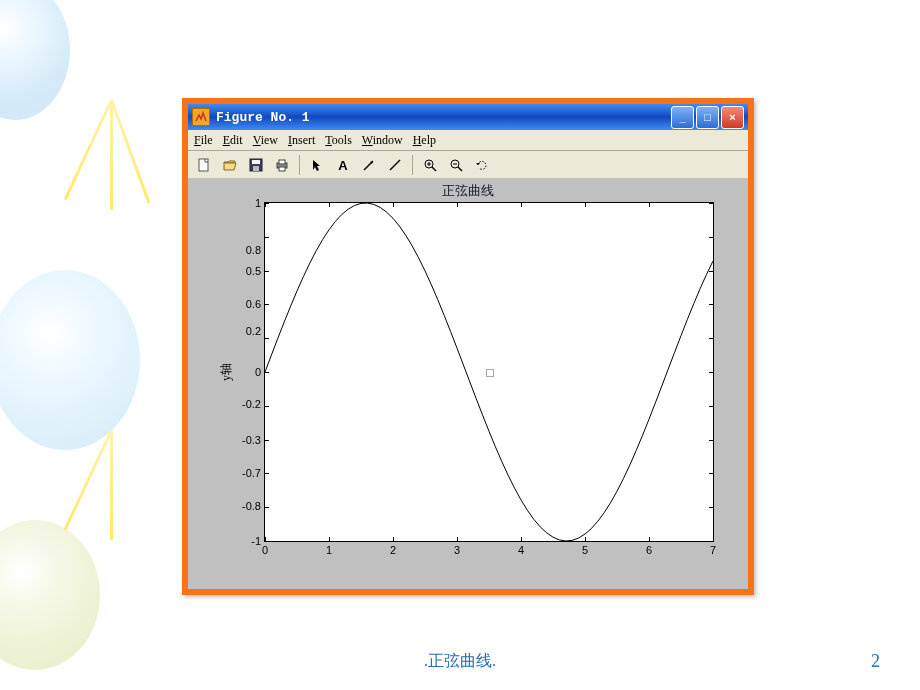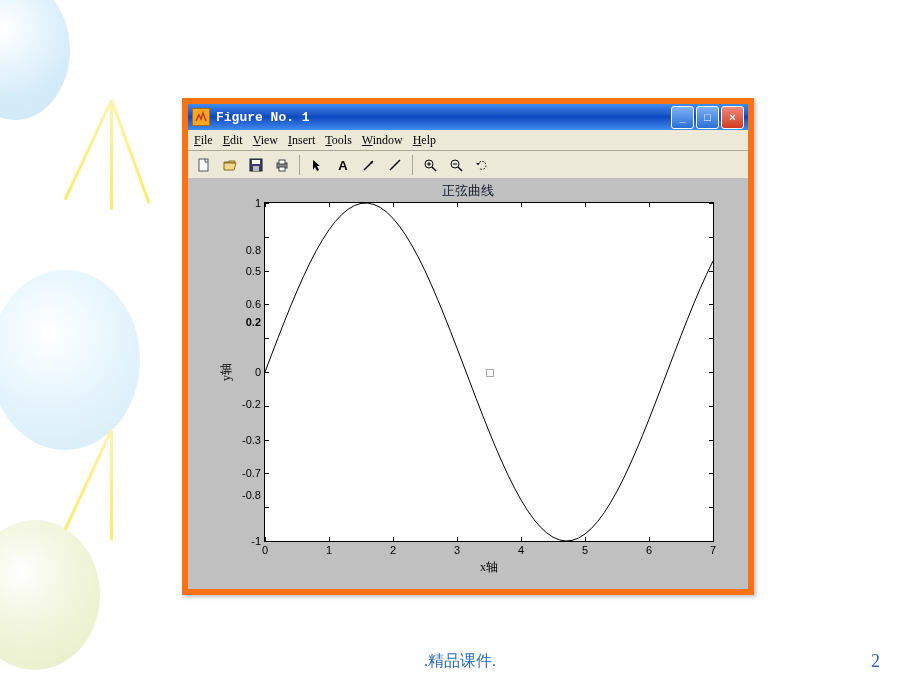--- a/index.html
+++ b/index.html
@@ -156,42 +156,41 @@
         </svg>
       </div>
   </div>
 
   <div class="figbody">
     <div class="plot-title">正弦曲线</div>
     <div class="axes" id="axes">
       <svg class="curve" id="curve" viewBox="0 0 448 338">
           <path d="M0.00 169.00 L6.40 152.13 L12.80 135.42 L19.20 119.06 L25.60 103.19 L32.00 87.98 L38.40 73.58 L44.80 60.13 L51.20 47.76 L57.60 36.62 L64.00 26.79 L70.40 18.39 L76.80 11.49 L83.20 6.15 L89.60 2.47 L96.00 0.42 L102.40 0.07 L108.80 1.40 L115.20 4.43 L121.60 9.08 L128.00 15.33 L134.40 23.12 L140.80 32.36 L147.20 42.98 L153.60 54.84 L160.00 67.85 L166.40 81.88 L172.80 96.77 L179.20 112.39 L185.60 128.58 L192.00 145.15 L198.40 161.97 L204.80 178.87 L211.20 195.65 L217.60 212.18 L224.00 228.29 L230.40 243.78 L236.80 258.54 L243.20 272.41 L249.60 285.24 L256.00 296.90 L262.40 307.29 L268.80 316.30 L275.20 323.84 L281.60 329.82 L288.00 334.20 L294.40 336.94 L300.80 337.98 L307.20 337.36 L313.60 335.04 L320.00 331.05 L326.40 325.46 L332.80 318.31 L339.20 309.66 L345.60 299.60 L352.00 288.23 L358.40 275.69 L364.80 262.07 L371.20 247.52 L377.60 232.19 L384.00 216.22 L390.40 199.79 L396.80 183.04 L403.20 166.16 L409.60 149.31 L416.00 132.66 L422.40 116.36 L428.80 100.59 L435.20 85.50 L441.60 71.25 L448.00 57.97" fill="none" stroke="#000" stroke-width="1"></path>
         </svg>
-      <div class="xlabel">x轴</div>
       <div class="ylabel">y轴</div>
       <div class="center-dot"></div>
     <div class="ytick" style="top: 338px;">-1</div>
         <div class="tickmark" style="left: 0px; width: 4px; height: 1px; top: 338px;"></div>
         <div class="tickmark" style="right: 0px; width: 4px; height: 1px; top: 338px;"></div>
-        <div class="ytick" style="top: 292px;">-0.8</div>
+        <div class="ytick" style="top: 303px;">-0.8</div>
         <div class="tickmark" style="left: 0px; width: 4px; height: 1px; top: 304.2px;"></div>
         <div class="tickmark" style="right: 0px; width: 4px; height: 1px; top: 304.2px;"></div>
         <div class="ytick" style="top: 270.4px;">-0.7</div>
         <div class="tickmark" style="left: 0px; width: 4px; height: 1px; top: 270.4px;"></div>
         <div class="tickmark" style="right: 0px; width: 4px; height: 1px; top: 270.4px;"></div>
         <div class="ytick" style="top: 236.6px;">-0.3</div>
         <div class="tickmark" style="left: 0px; width: 4px; height: 1px; top: 236.6px;"></div>
         <div class="tickmark" style="right: 0px; width: 4px; height: 1px; top: 236.6px;"></div>
         <div class="ytick" style="top: 201px;">-0.2</div>
         <div class="tickmark" style="left: 0px; width: 4px; height: 1px; top: 202.8px;"></div>
         <div class="tickmark" style="right: 0px; width: 4px; height: 1px; top: 202.8px;"></div>
         <div class="ytick" style="top: 169px;">0</div>
         <div class="tickmark" style="left: 0px; width: 4px; height: 1px; top: 169px;"></div>
         <div class="tickmark" style="right: 0px; width: 4px; height: 1px; top: 169px;"></div>
-        <div class="ytick" style="top: 119px; font-weight: bold;">0.2</div>
+        <div class="ytick" style="top: 128px;">0.2</div>
         <div class="tickmark" style="left: 0px; width: 4px; height: 1px; top: 135.2px;"></div>
         <div class="tickmark" style="right: 0px; width: 4px; height: 1px; top: 135.2px;"></div>
         <div class="ytick" style="top: 101.4px;">0.6</div>
         <div class="tickmark" style="left: 0px; width: 4px; height: 1px; top: 101.4px;"></div>
         <div class="tickmark" style="right: 0px; width: 4px; height: 1px; top: 101.4px;"></div>
         <div class="ytick" style="top: 67.6px;">0.5</div>
         <div class="tickmark" style="left: 0px; width: 4px; height: 1px; top: 67.6px;"></div>
         <div class="tickmark" style="right: 0px; width: 4px; height: 1px; top: 67.6px;"></div>
         <div class="ytick" style="top: 33.8px; margin-top: 13px;">0.8</div>
         <div class="tickmark" style="left: 0px; width: 4px; height: 1px; top: 33.8px;"></div>
@@ -220,14 +219,14 @@
         <div class="xtick" style="left: 384px;">6</div>
         <div class="tickmark" style="bottom: 0px; height: 4px; width: 1px; left: 384px;"></div>
         <div class="tickmark" style="top: 0px; height: 4px; width: 1px; left: 384px;"></div>
         <div class="xtick" style="left: 448px;">7</div>
         <div class="tickmark" style="bottom: 0px; height: 4px; width: 1px; left: 448px;"></div>
         <div class="tickmark" style="top: 0px; height: 4px; width: 1px; left: 448px;"></div>
       </div>
   </div>
 </div>
 
-<div class="footer-text">.精品课件.</div>
+<div class="footer-text">.正弦曲线.</div>
 <div class="page-num">2</div>
 
 </body></html>

